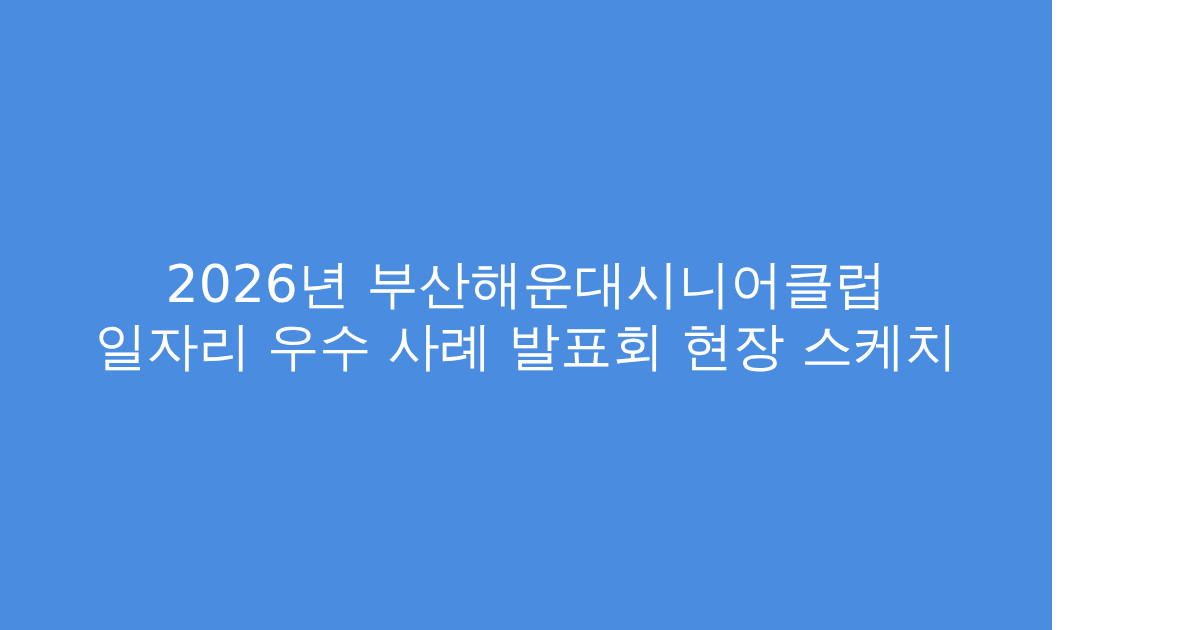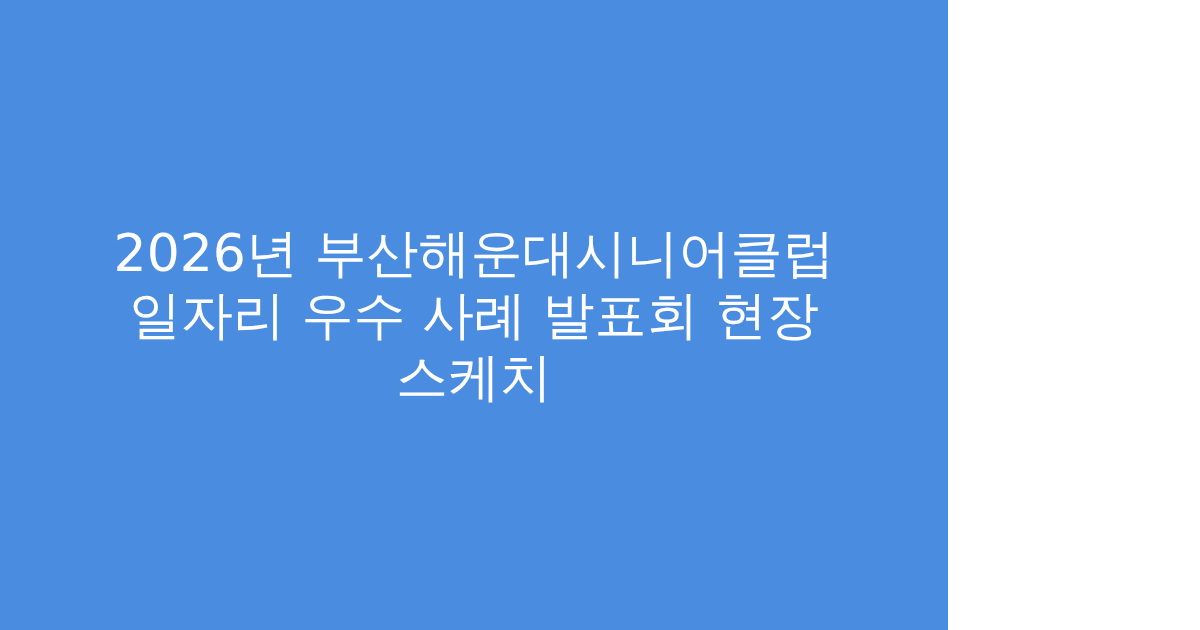--- a/index.html
+++ b/index.html
@@ -10,21 +10,21 @@
 
   body {
     width: 1200px;
     height: 630px;
     overflow: hidden;
     font-family: "DejaVu Sans", "Liberation Sans", sans-serif;
   }
 
   .og-card {
     box-sizing: border-box;
-    width: 948px;
+    width: 1052px;
     height: 630px;
     background-color: #4a8ce0;
     display: flex;
     align-items: center;
     justify-content: center;
     padding: 0 85px;
     position: relative;
   }
 
   .og-card__inner {

